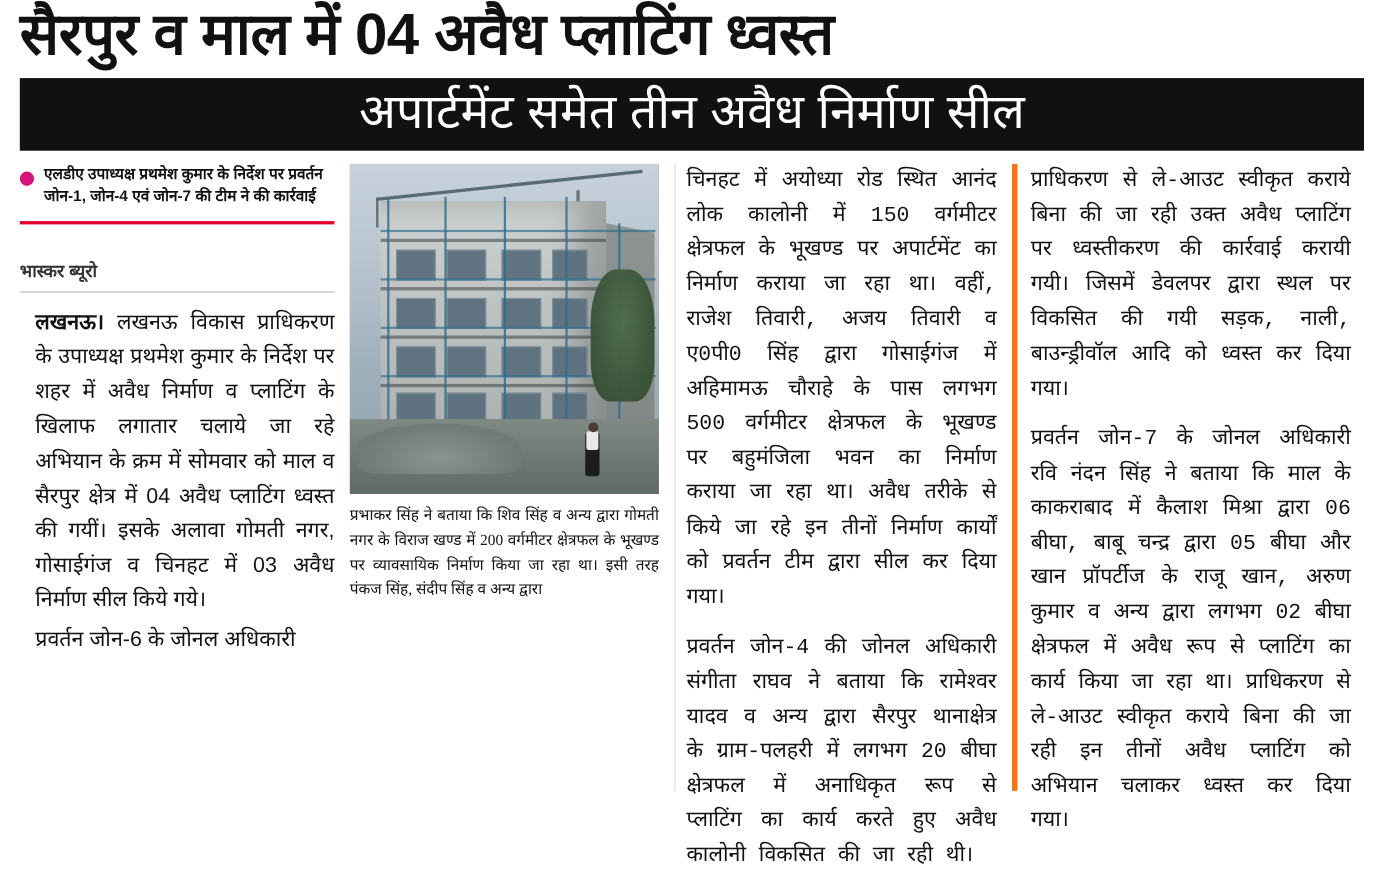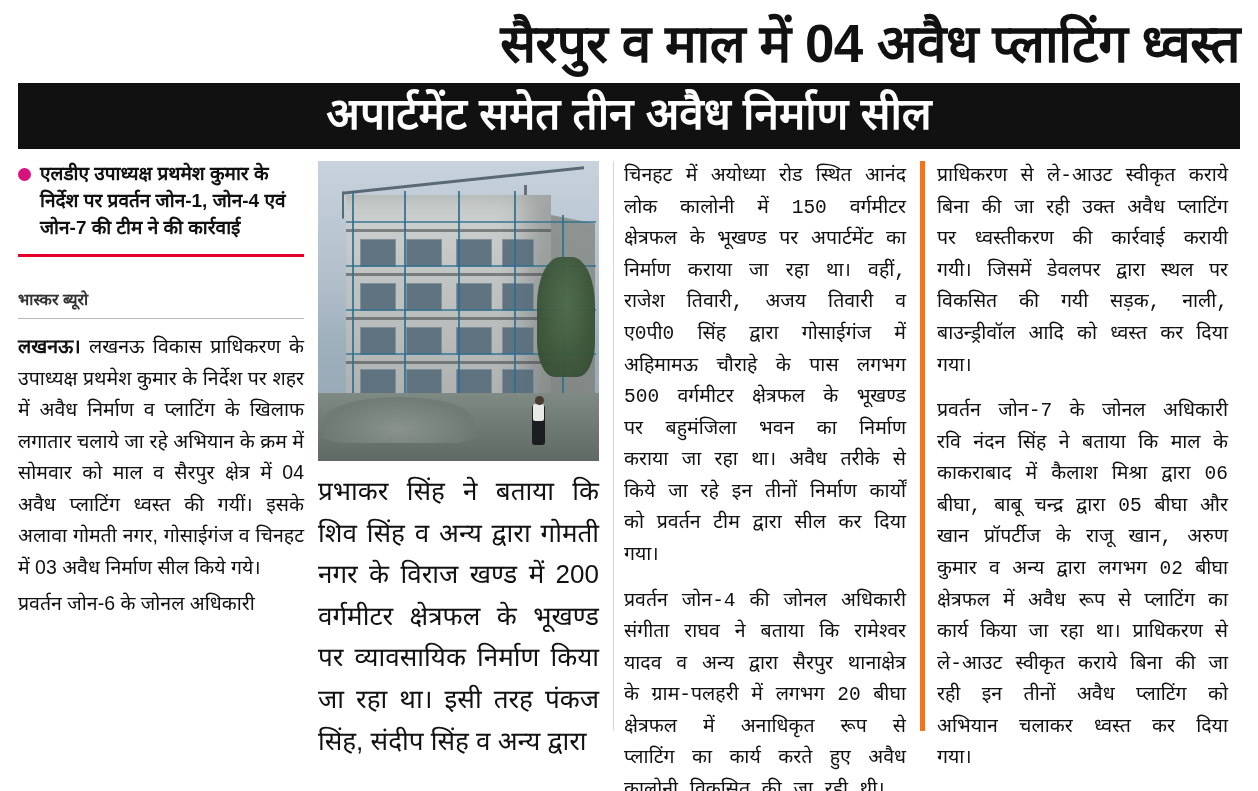--- a/index.html
+++ b/index.html
@@ -18,35 +18,35 @@
     position: relative;
     width: 1258px;
     height: 791px;
     background: #ffffff;
     box-sizing: border-box;
     padding: 0 18px;
   }
 
   
   .headline-main {
-    margin: 14px 0 0 0;
+    margin: 2px 0 0 0;
     font-size: 53px;
     font-weight: bold;
     letter-spacing: -0.5px;
     line-height: 1.12;
-    text-align: right;
+    text-align: left;
     color: #111111;
     white-space: nowrap;
   }
   .headline-band {
     margin: 10px 0 0 0;
     background: #111111;
     color: #ffffff;
     font-size: 44px;
-    font-weight: bold;
+    font-weight: normal;
     line-height: 1.22;
     text-align: center;
     padding: 4px 0 8px 0;
     white-space: nowrap;
   }
 
   
   .columns {
     display: flex;
     margin-top: 12px;
@@ -55,21 +55,21 @@
   .col {
     box-sizing: border-box;
   }
   .col-1 { width: 300px; padding-right: 14px; }
   .col-mid { width: 295px; padding-right: 14px; }
   .col-3 { width: 307px; padding: 0 14px 0 10px; border-left: 1px solid #d8d8d8; }
   .col-4 { width: 308px; padding-left: 12px; border-left: 5px solid #f97316; }
 
   
   .kicker {
-    font-size: 19px;
+    font-size: 14px;
     font-weight: bold;
     line-height: 1.42;
     color: #111111;
     position: relative;
     padding-left: 22px;
   }
   .kicker .bullet {
     position: absolute;
     left: 0;
     top: 7px;
@@ -99,38 +99,39 @@
     font-size: 19.5px;
     line-height: 1.62;
     text-align: justify;
     text-justify: inter-word;
     color: #111111;
   }
   .body-text .dateline {
     font-weight: bold;
   }
   .body-text p {
-    margin: 0 0 0 0;
+    margin: 0 0 0 14px;
   }
   .body-text p + p { margin-top: 4px; }
 
   
   .photo-wrap {
     width: 100%;
     height: 300px;
     position: relative;
     overflow: hidden;
     background: #8b95a0;
   }
   .photo-caption {
-    font-size: 26px;
+    font-size: 14px;
     line-height: 1.6;
     text-align: justify;
     margin-top: 10px;
     color: #111111;
+    font-family: Liberation Serif, serif;
   }
 
   
   .sky {
     position: absolute; inset: 0;
     background: linear-gradient(180deg,#c7d2dc 0%, #b3c0cc 38%, #9fb0bd 60%, #93a3b1 100%);
   }
   .bldg {
     position: absolute;
     left: 28px; top: 34px;

